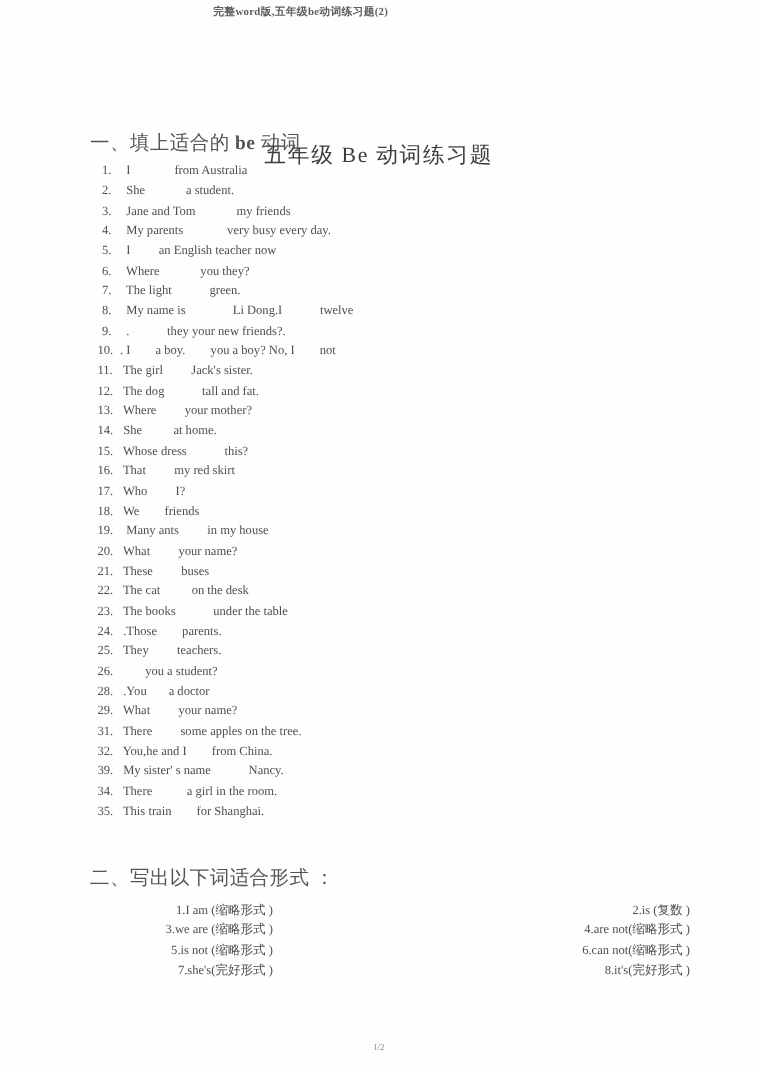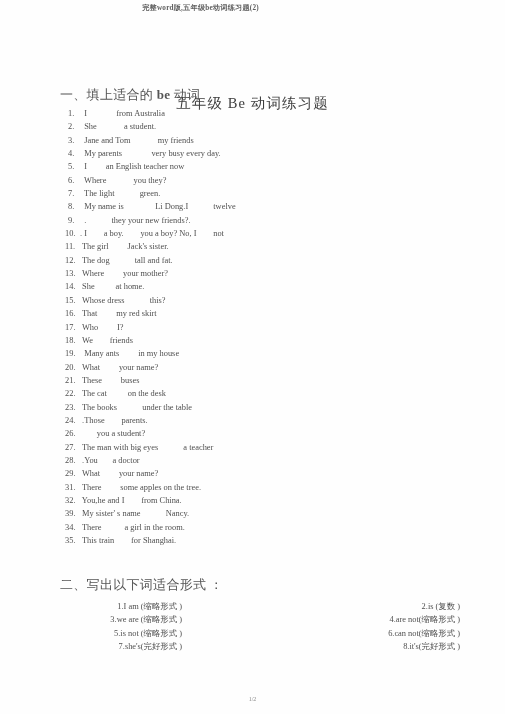--- a/index.html
+++ b/index.html
@@ -174,22 +174,22 @@
         <li class="qitem"><span class="qnum wide">15.</span><span class="qtext"> Whose dress            this?</span></li>
         <li class="qitem"><span class="qnum wide">16.</span><span class="qtext"> That         my red skirt</span></li>
         <li class="qitem"><span class="qnum wide">17.</span><span class="qtext"> Who         I?</span></li>
         <li class="qitem"><span class="qnum wide">18.</span><span class="qtext"> We        friends</span></li>
         <li class="qitem"><span class="qnum wide">19.</span><span class="qtext">  Many ants         in my house</span></li>
         <li class="qitem"><span class="qnum wide">20.</span><span class="qtext"> What         your name?</span></li>
         <li class="qitem"><span class="qnum wide">21.</span><span class="qtext"> These         buses</span></li>
         <li class="qitem"><span class="qnum wide">22.</span><span class="qtext"> The cat          on the desk</span></li>
         <li class="qitem"><span class="qnum wide">23.</span><span class="qtext"> The books            under the table</span></li>
         <li class="qitem"><span class="qnum wide">24.</span><span class="qtext"> .Those        parents.</span></li>
+        <li class="qitem"><span class="qnum wide">25.</span><span class="qtext"> They         teachers.</span></li>
         <li class="qitem"><span class="qnum wide">26.</span><span class="qtext">        you a student?</span></li>
-        <li class="qitem"><span class="qnum wide">27.</span><span class="qtext"> The man with big eyes            a teacher</span></li>
         <li class="qitem"><span class="qnum wide">28.</span><span class="qtext"> .You       a doctor</span></li>
         <li class="qitem"><span class="qnum wide">29.</span><span class="qtext"> What         your name?</span></li>
         <li class="qitem"><span class="qnum wide">31.</span><span class="qtext"> There         some apples on the tree.</span></li>
         <li class="qitem"><span class="qnum wide">32.</span><span class="qtext"> You,he and I        from China.</span></li>
         <li class="qitem"><span class="qnum wide">39.</span><span class="qtext"> My sister' s name            Nancy.</span></li>
         <li class="qitem"><span class="qnum wide">34.</span><span class="qtext"> There           a girl in the room.</span></li>
         <li class="qitem"><span class="qnum wide">35.</span><span class="qtext"> This train        for Shanghai.</span></li>
       </ul>
   </div>
 

